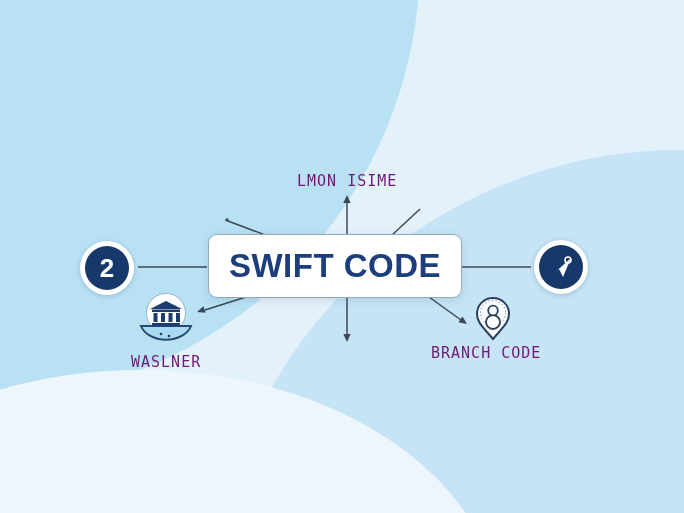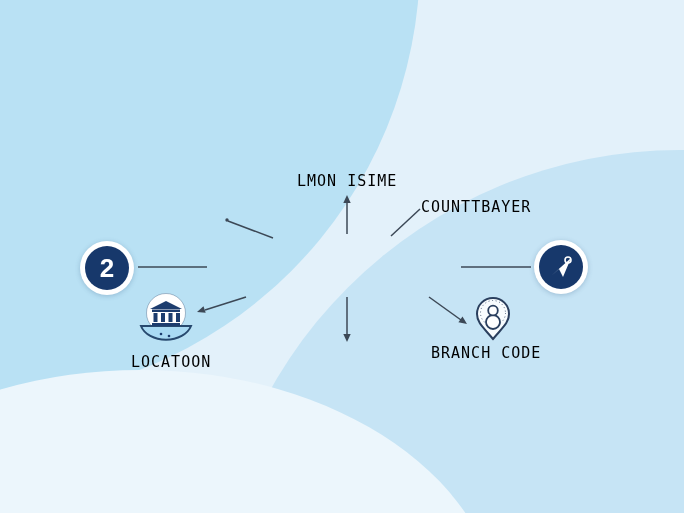--- a/index.html
+++ b/index.html
@@ -16,21 +16,21 @@
     position:absolute;left:208px;top:234px;width:252px;height:62px;
     background:#ffffff;border:1.5px solid #93aabd;border-radius:9px;
     box-shadow:0 2px 8px rgba(60,100,140,0.18);
     display:flex;align-items:center;justify-content:center;
   }
   .center-box span{
     color:#1c3e7c;font-weight:bold;font-size:33px;letter-spacing:0.5px;
     font-family:"Liberation Sans",sans-serif;
   }
   .node-label{
-    position:absolute;white-space:nowrap;color:#000000;
+    position:absolute;white-space:nowrap;color:#701a75;
     font-family:"DejaVu Sans Mono",monospace;font-size:15px;letter-spacing:1px;
   }
   .lbl-top-left{left:120px;top:202px;}
   .lbl-top-center{left:297px;top:172px;}
   .lbl-top-right{left:421px;top:198px;}
   .lbl-bottom-left{left:131px;top:353px;}
   .lbl-bottom-center{left:275px;top:354px;}
   .lbl-bottom-right{left:431px;top:344px;}
   .badge{
     position:absolute;width:54px;height:54px;border-radius:50%;
@@ -70,24 +70,26 @@
     </g>
     <g fill="#3c4856">
       <circle cx="227" cy="220" r="1.7"></circle>
       <polygon points="347,195 343.3,203 350.7,203"></polygon>
       <polygon points="347,342 343.3,334 350.7,334"></polygon>
       <polygon points="197,312 203.5,306.2 205.7,312.8"></polygon>
       <polygon points="467,324 458.4,322.2 462.5,316.5"></polygon>
     </g>
   </svg>
 
+  <div class="center-box">
+    <span>SWIFT CODE</span>
+  </div>
 
   <div class="node-label lbl-top-center">LMON ISIME</div>
-  <div class="node-label lbl-top-right">COUNTTBAYER</div>
-  <div class="node-label lbl-bottom-left">LOCATOON</div>
+  <div class="node-label lbl-bottom-left">WASLNER</div>
   <div class="node-label lbl-bottom-right">BRANCH CODE</div>
 
   <div class="badge badge-left">
     <div class="badge-inner">
       <span class="badge-number">2</span>
     </div>
   </div>
 
   <div class="badge badge-right">
     <div class="badge-inner">

